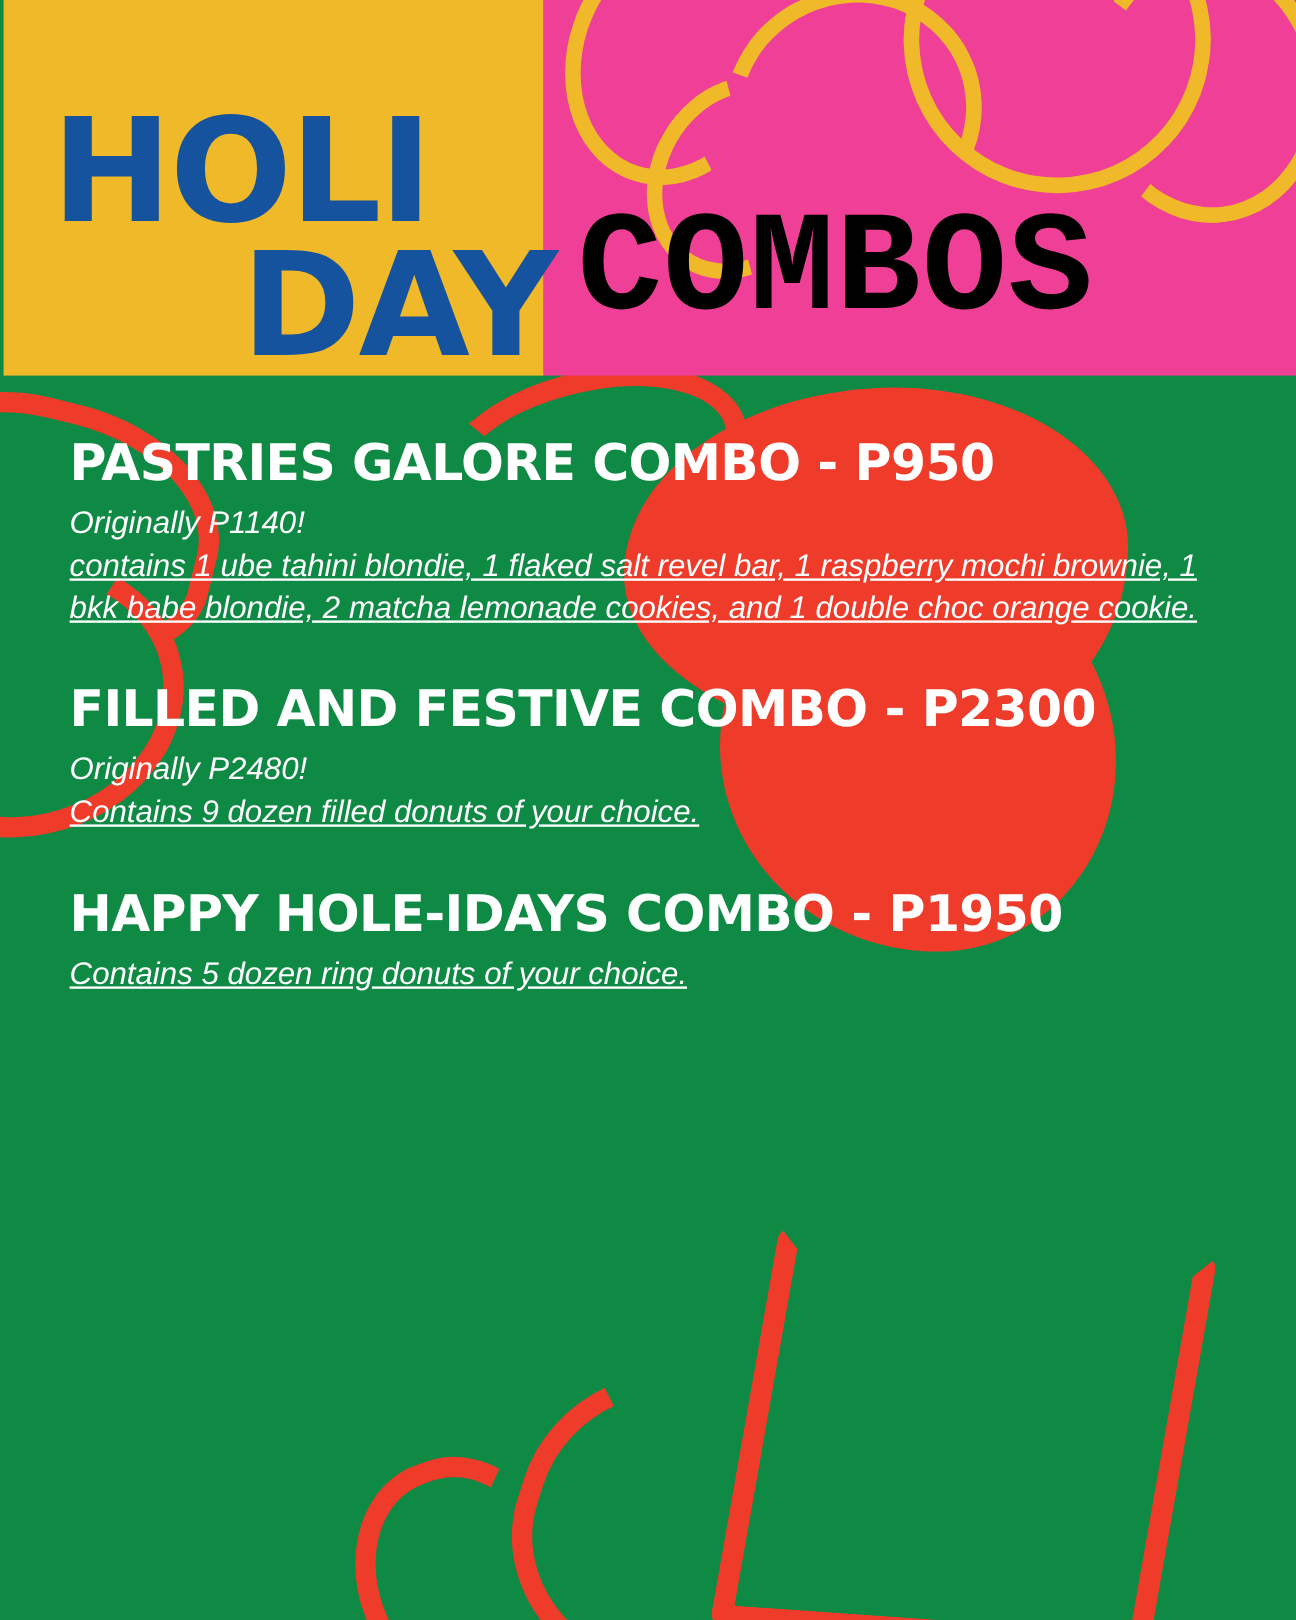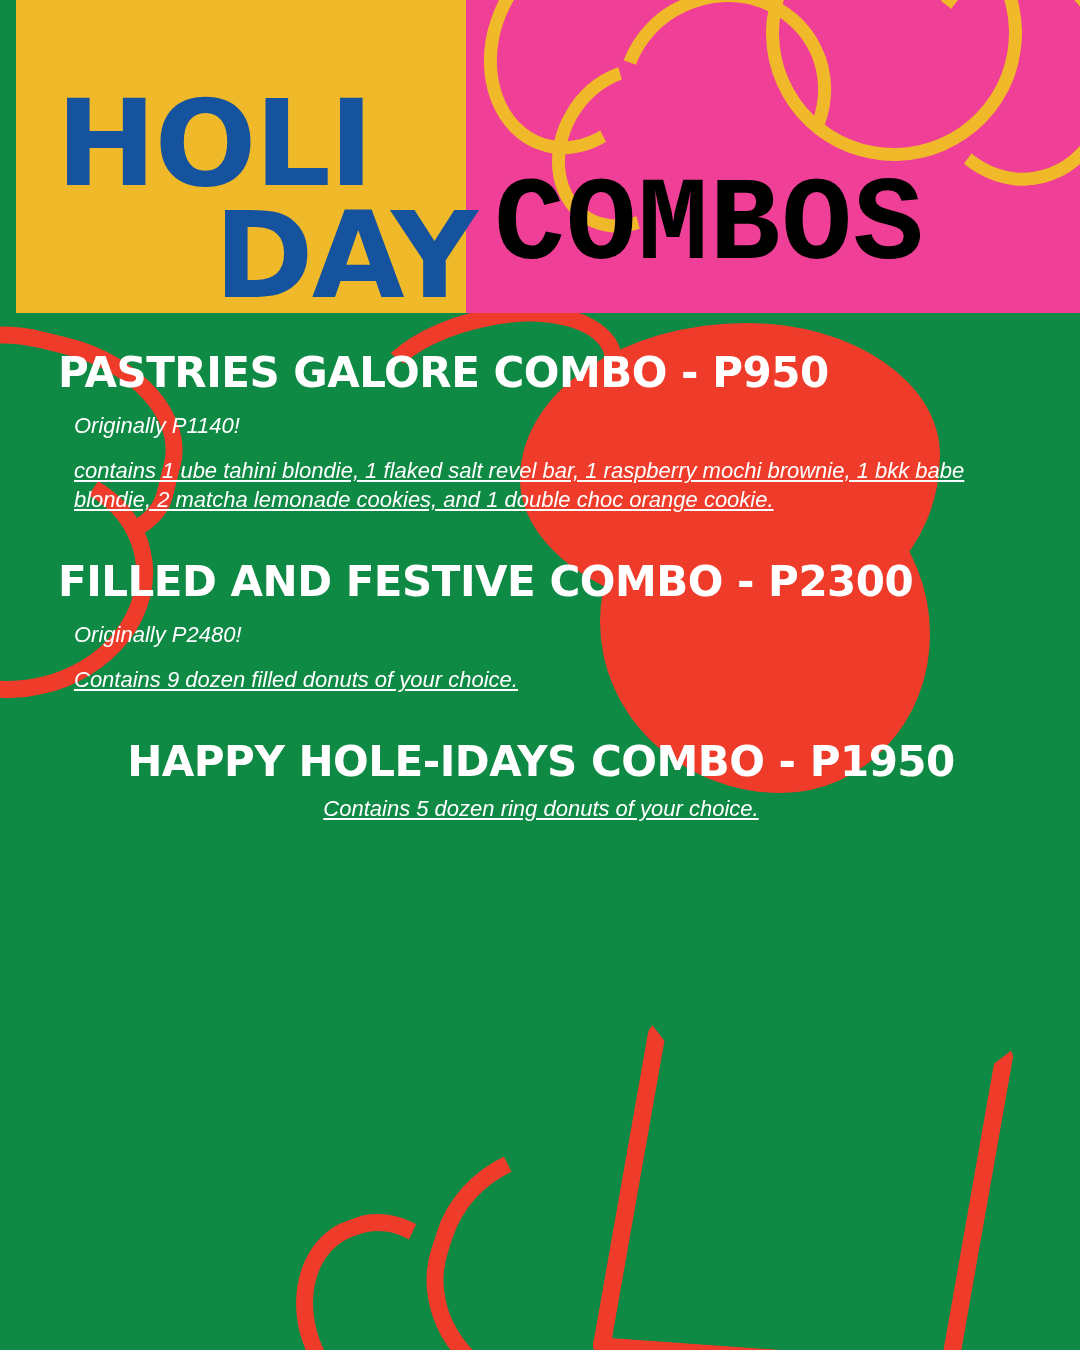--- a/index.html
+++ b/index.html
@@ -17,21 +17,21 @@
     position: relative;
     width: 1080px;
     height: 1350px;
     overflow: hidden;
     background: #0e8a45;
   }
 
   
   .header {
     position: absolute;
-    left: 16px;
+    left: 3px;
     top: 0;
     width: 1018px;
     height: 313px;
     z-index: 5;
   }
   .header-yellow {
     position: absolute;
     left: 0;
     top: 0;
     width: 450px;
@@ -215,48 +215,47 @@
     transform: rotate(-20deg);
   }
 
   
   .content {
     position: absolute;
     left: 0;
     top: 313px;
     width: 1080px;
     z-index: 3;
-    padding: 38px 56px 0 58px;
+    padding: 51px 56px 0 58px;
     box-sizing: border-box;
   }
   .combo {
     margin-bottom: 46px;
   }
   .combo:last-child {
     margin-bottom: 0;
-    text-align: center;
   }
   .combo-title {
     color: #ffffff;
     font-family: "DejaVu Sans", sans-serif;
     font-weight: bold;
     font-size: 42px;
     line-height: 1.05;
     letter-spacing: -0.5px;
     text-transform: uppercase;
     margin: 0 0 10px 0;
   }
   .combo-original,
   .combo-desc {
     color: #ffffff;
     font-family: "Liberation Sans", sans-serif;
     font-style: italic;
-    font-size: 22px;
+    font-size: 26px;
     line-height: 1.32;
-    margin: 16px;
+    margin: 0;
   }
   .combo-desc {
     margin-top: 2px;
     text-decoration: underline;
   }
 </style>
 </head>
 <body>
 
 <div class="poster">

